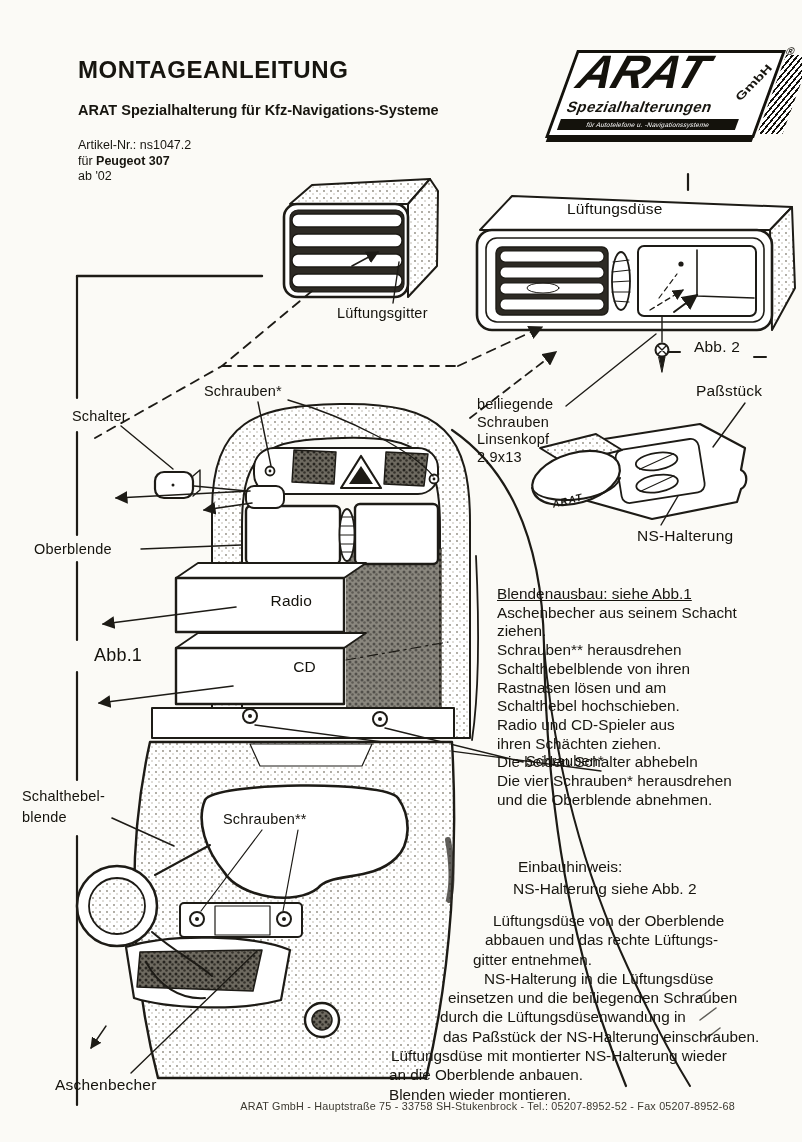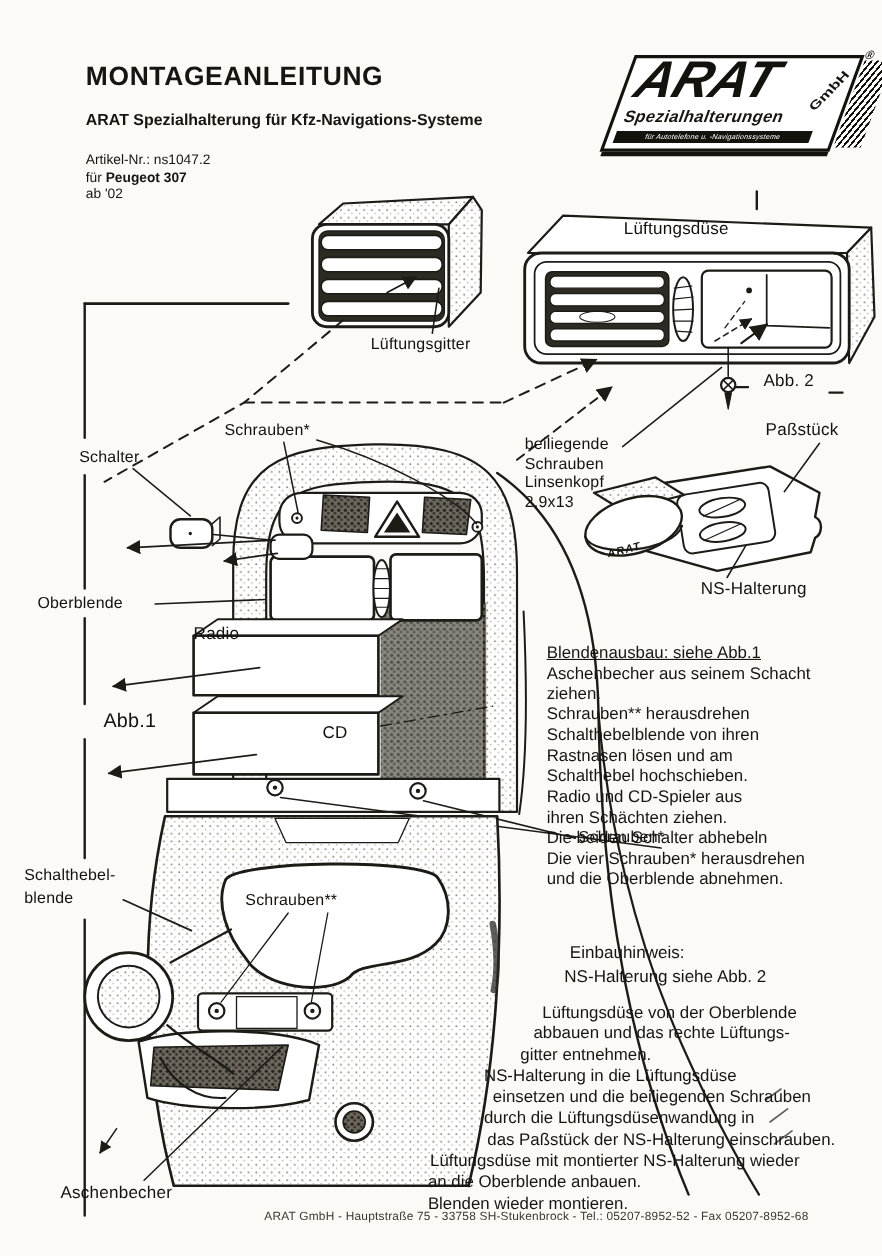--- a/index.html
+++ b/index.html
@@ -242,21 +242,21 @@
 <div class="lbl" style="left:34px;top:541px">Oberblende</div>
 <div class="lbl beil" style="left:477px;top:396px">
   <div>beiliegende</div>
   <div>Schrauben</div>
   <div>Linsenkopf</div>
   <div>2,9x13</div>
 </div>
 <div class="lbl big" style="left:696px;top:382px">Paßstück</div>
 <div class="lbl big" style="left:637px;top:527px">NS-Halterung</div>
 <div class="arat-part">ARAT</div>
-<div class="lbl big" style="left:176px;top:568px;width:136px;text-align:left">Radio</div>
+<div class="lbl big" style="left:176px;top:592px;width:136px;text-align:right">Radio</div>
 <div class="lbl big" style="left:94px;top:645px;font-size:18px">Abb.1</div>
 <div class="lbl big" style="left:176px;top:658px;width:140px;text-align:right">CD</div>
 <div class="lbl" style="left:526px;top:753px">Schrauben*</div>
 <div class="lbl twoline" style="left:22px;top:786px">
   <div>Schalthebel-</div>
   <div>blende</div>
 </div>
 <div class="lbl" style="left:223px;top:811px">Schrauben**</div>
 <div class="lbl big" style="left:55px;top:1076px">Aschenbecher</div>
 
@@ -277,21 +277,21 @@
 
 <div class="einbau">
   <div style="margin-left:5px">Einbauhinweis:</div>
   <div class="u">NS-Halterung siehe Abb. 2</div>
 </div>
 
 <div class="montage">
   <div style="margin-left:104px">Lüftungsdüse von der Oberblende</div>
   <div style="margin-left:96px">abbauen und das rechte Lüftungs-</div>
   <div style="margin-left:84px">gitter entnehmen.</div>
-  <div style="margin-left:51px">NS-Halterung in die Lüftungsdüse</div>
+  <div style="margin-left:95px">NS-Halterung in die Lüftungsdüse</div>
   <div style="margin-left:59px">einsetzen und die beiliegenden Schrauben</div>
   <div style="margin-left:51px">durch die Lüftungsdüsenwandung in</div>
   <div style="margin-left:54px">das Paßstück der NS-Halterung einschrauben.</div>
   <div style="margin-left:2px">Lüftungsdüse mit montierter NS-Halterung wieder</div>
   <div style="margin-left:0px">an die Oberblende anbauen.</div>
   <div style="margin-left:0px">Blenden wieder montieren.</div>
 </div>
 
 <div class="footer1">ARAT GmbH  -  Hauptstraße 75  -  33758 SH-Stukenbrock  -  Tel.: 05207-8952-52  -  Fax  05207-8952-68</div>
 <div class="footer2">info…</div>

